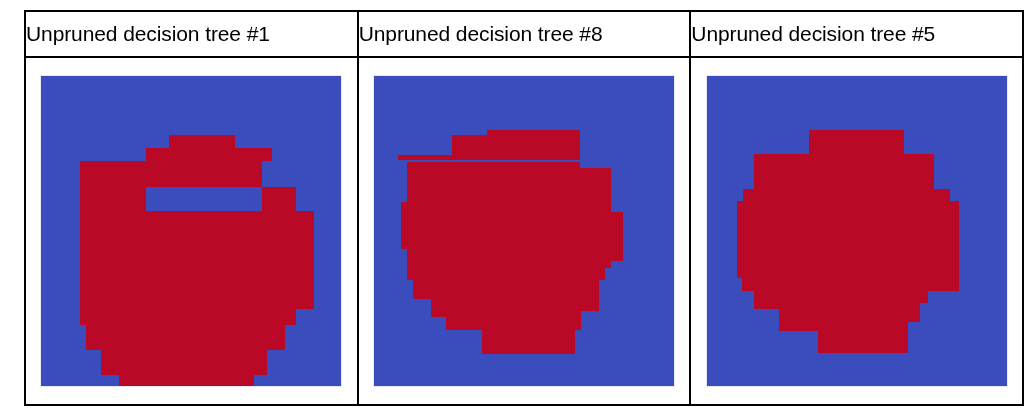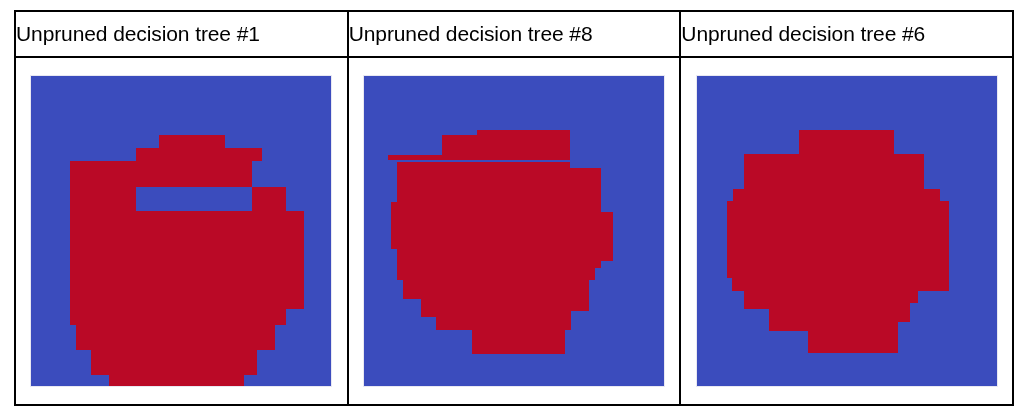--- a/index.html
+++ b/index.html
@@ -13,21 +13,21 @@
     font-family: "Liberation Sans", sans-serif;
     overflow: hidden;
   }
   #root {
     position: relative;
     width: 1028px;
     height: 418px;
   }
   .comparison-table {
     position: absolute;
-    left: 14px;
+    left: 24px;
     top: 10px;
     width: 1000px;
     height: 344px;
     border-collapse: collapse;
     table-layout: fixed;
   }
   .comparison-table td,
   .comparison-table th {
     border: 2px solid #000000;
     padding: 0;
@@ -67,21 +67,21 @@
 </head>
 <body>
 
 <div id="root">
 
   <table class="comparison-table">
     <thead>
       <tr>
         <th class="header-cell">Unpruned decision tree #1</th>
         <th class="header-cell">Unpruned decision tree #8</th>
-        <th class="header-cell">Unpruned decision tree #6</th>
+        <th class="header-cell">Unpruned decision tree #5</th>
       </tr>
     </thead>
     <tbody>
       <tr>
         <td class="plot-cell">
           <div class="plot-wrap">
             <svg class="plot-svg" viewBox="0 0 100 100" preserveAspectRatio="none" shape-rendering="crispEdges">
                 <rect x="0" y="0" width="100" height="100" fill="#3B4CBD"></rect>
                 <rect x="42.7" y="19" width="22" height="4.3" fill="#BA0926"></rect>
                 <rect x="35" y="23.3" width="42" height="4" fill="#BA0926"></rect>

